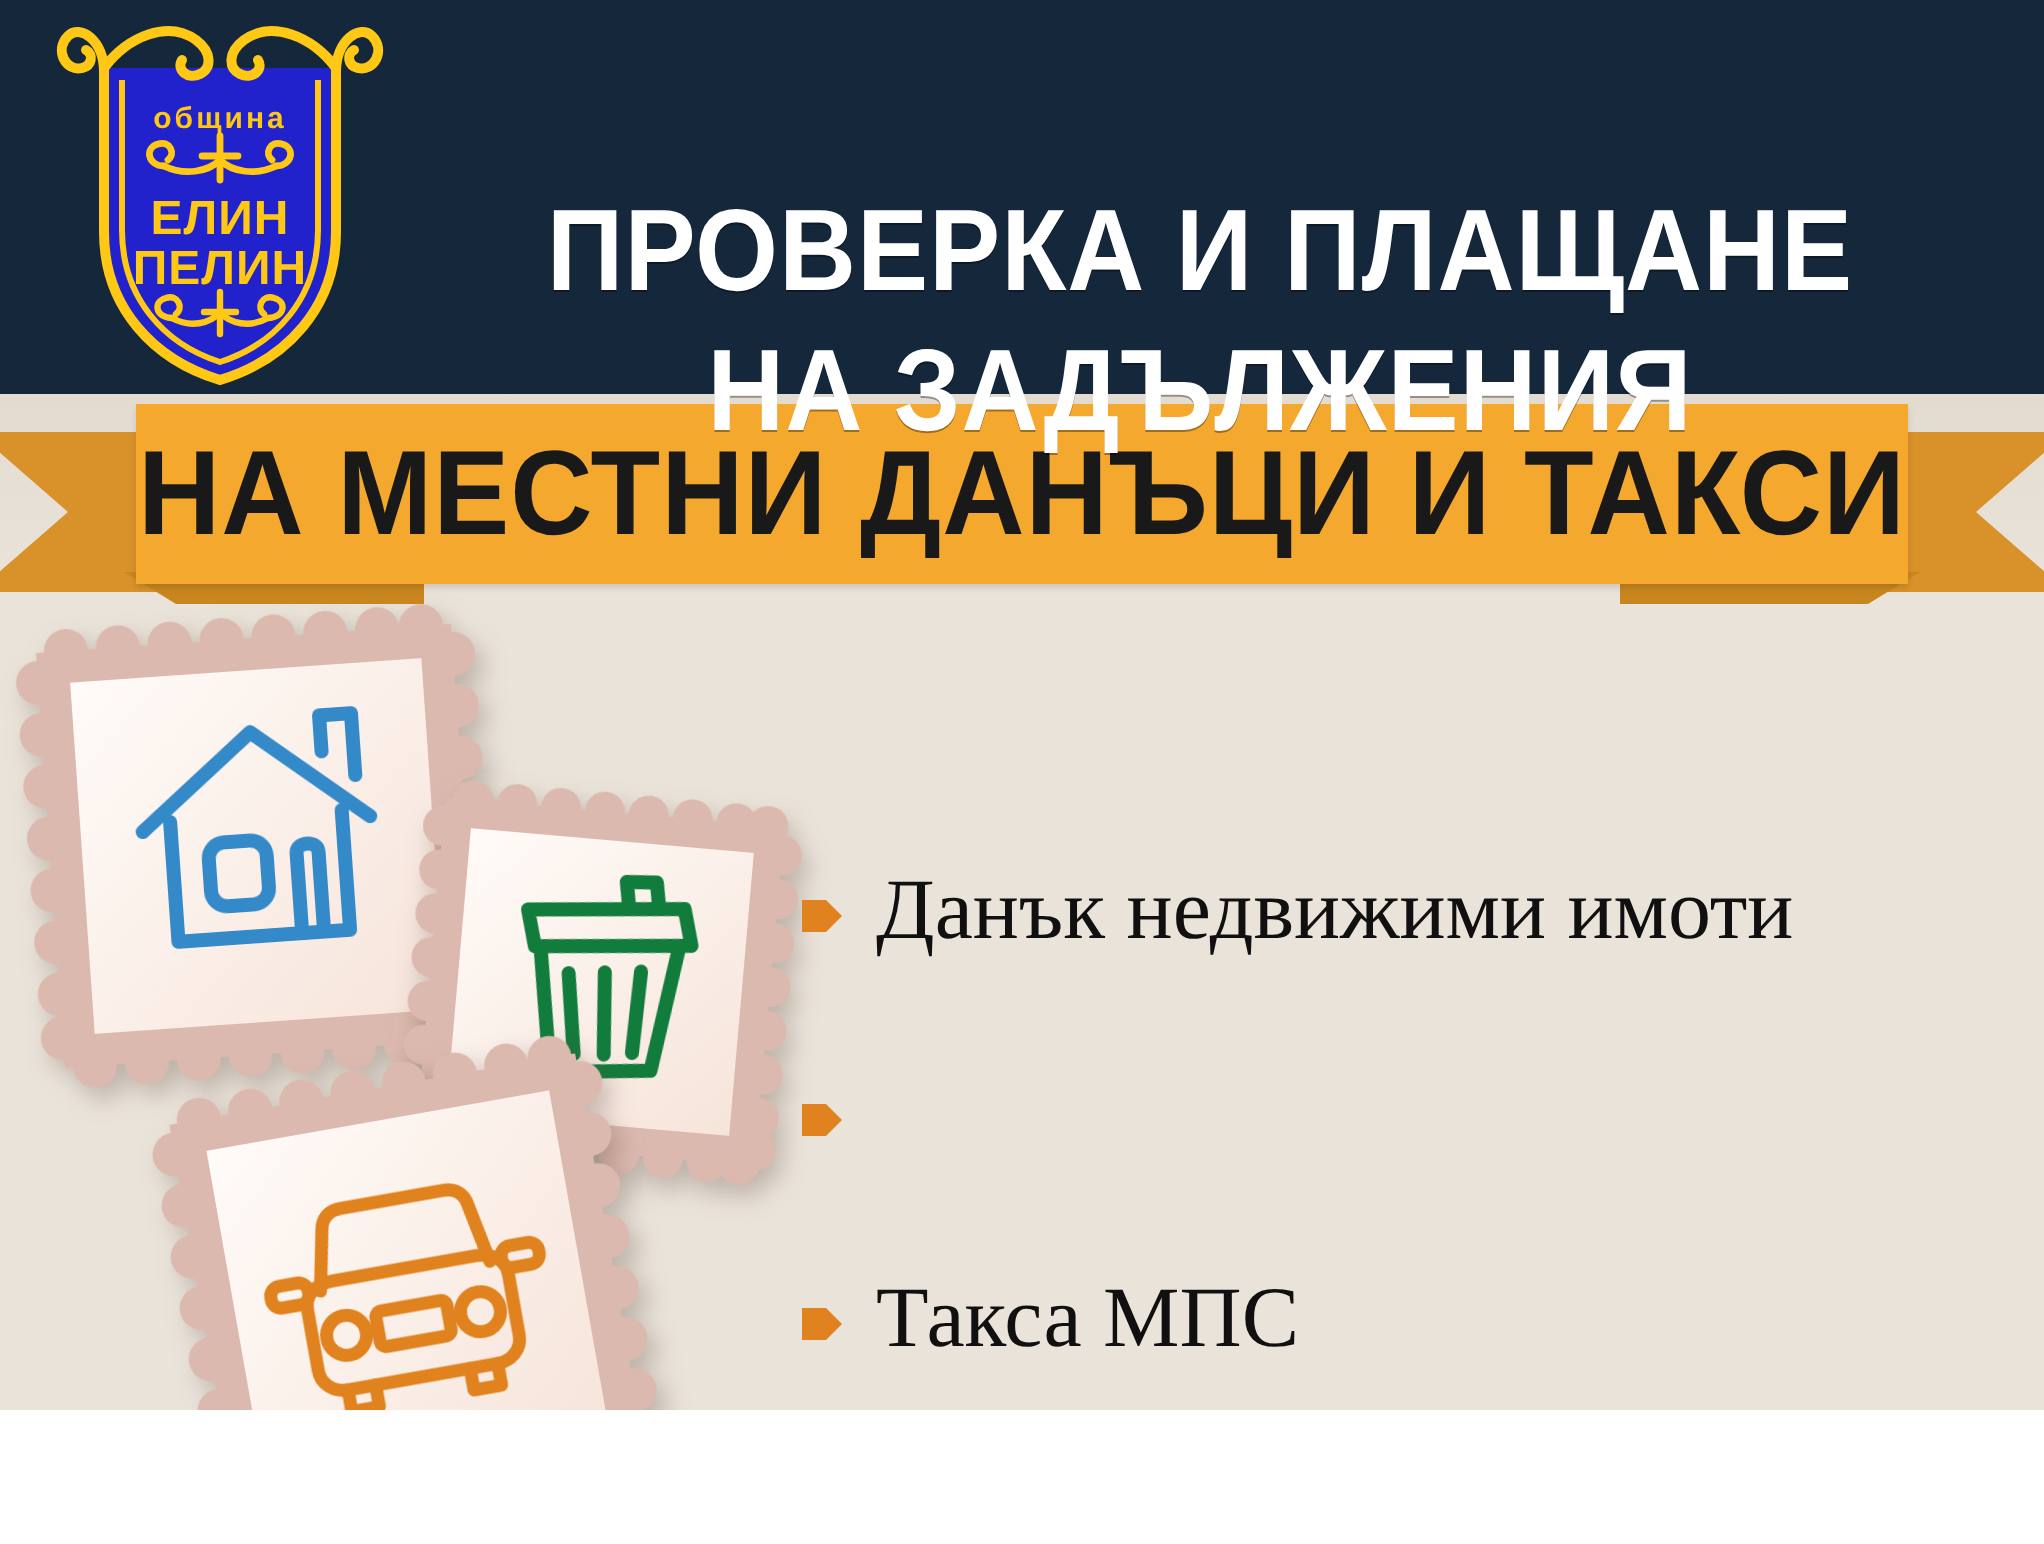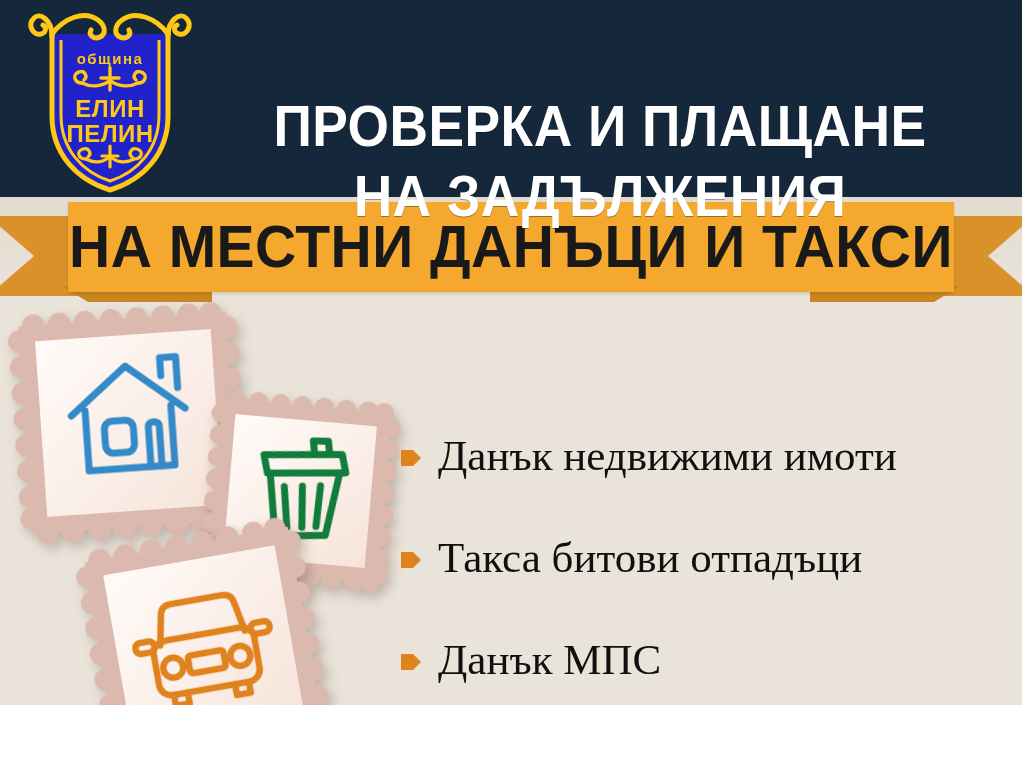--- a/index.html
+++ b/index.html
@@ -388,26 +388,25 @@
       </span>
       <span class="bullet-label">Данък недвижими имоти</span>
     </div>
 
     <div class="bullet-row">
       <span class="bullet-mark">
         <svg width="22" height="22" viewBox="0 0 22 22" xmlns="http://www.w3.org/2000/svg">
           <path d="M1 3 L13 3 L21 11 L13 19 L1 19 Z" fill="#E0821E"></path>
         </svg>
       </span>
-      <span class="bullet-label">Такса битови отпадъци</span>
     </div>
 
     <div class="bullet-row">
       <span class="bullet-mark">
         <svg width="22" height="22" viewBox="0 0 22 22" xmlns="http://www.w3.org/2000/svg">
           <path d="M1 3 L13 3 L21 11 L13 19 L1 19 Z" fill="#E0821E"></path>
         </svg>
       </span>
-      <span class="bullet-label">Данък МПС</span>
+      <span class="bullet-label">Такса МПС</span>
     </div>
   </div>
 
 </div>
 
 </body></html>

